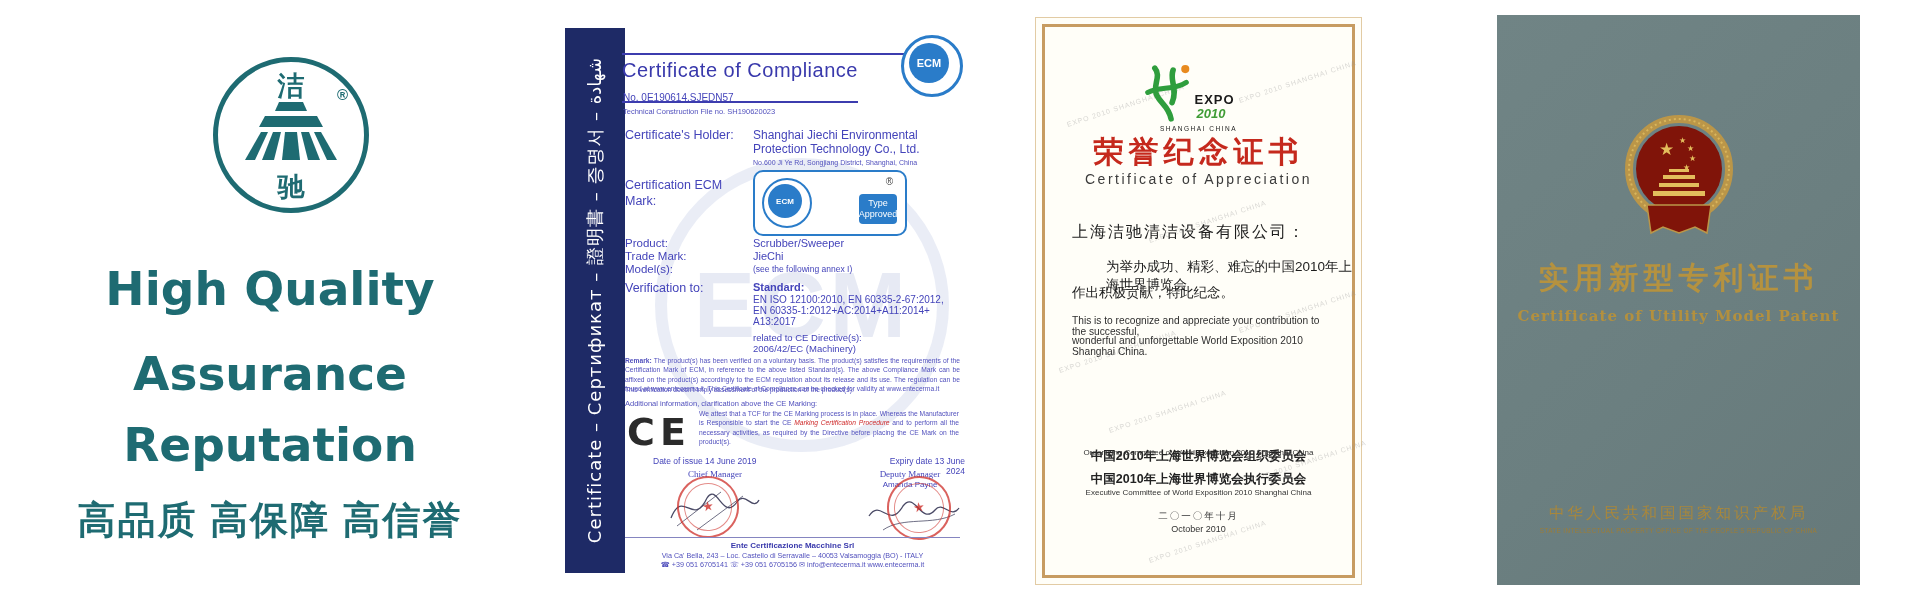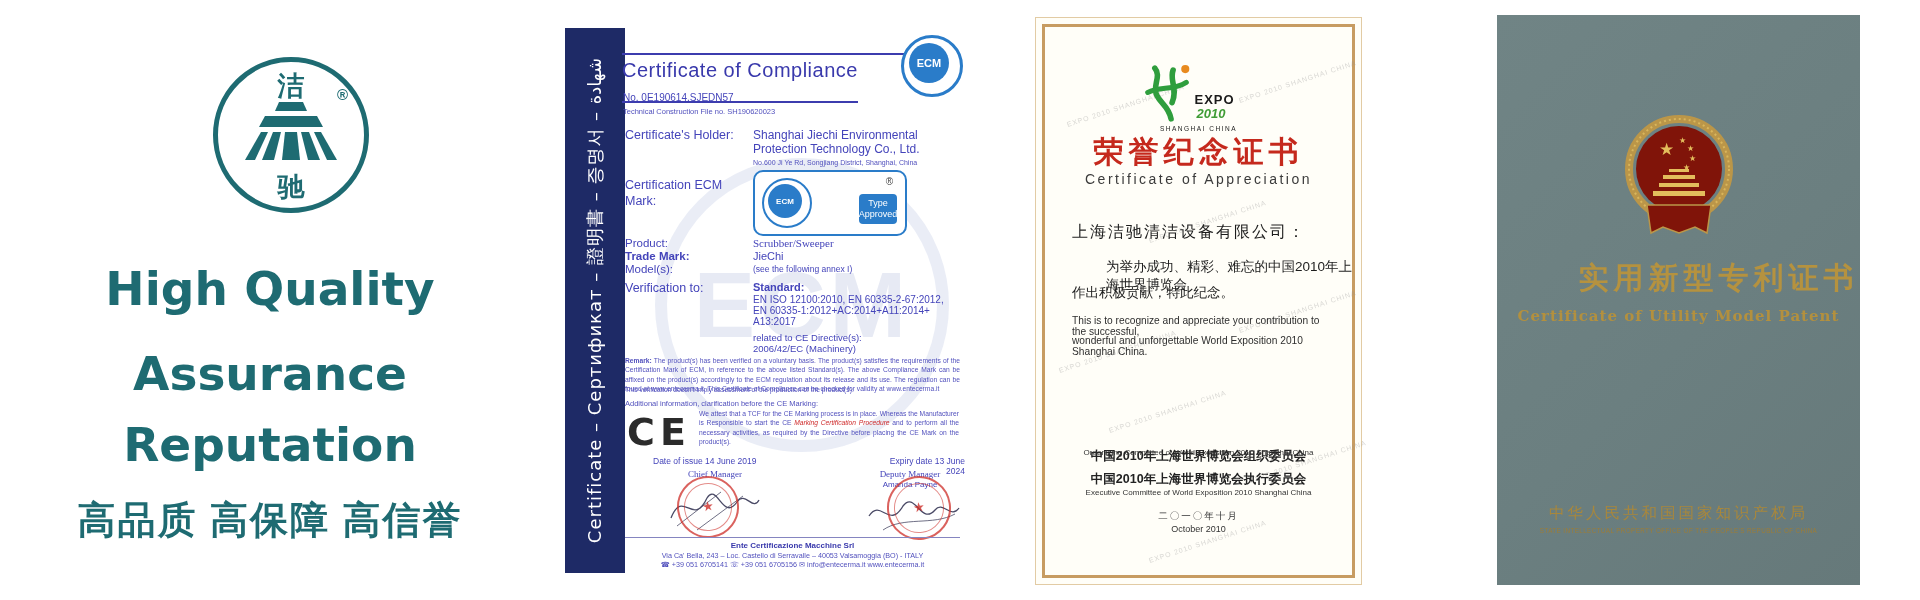--- a/index.html
+++ b/index.html
@@ -109,21 +109,21 @@
   .expo-org.en{font-size:8px;color:#333;}
   .o1{top:430px;} .o2{top:430px;} .o3{top:453px;} .o4{top:470px;}
   .expo-date-cn{left:0;top:492px;width:100%;text-align:center;font-size:9.5px;color:#333;letter-spacing:2px;}
   .expo-date-en{left:0;top:506px;width:100%;text-align:center;font-size:9px;color:#333;}
 
   
   .patent{left:1497px;top:15px;width:363px;height:570px;
           background:linear-gradient(135deg,#708485 0%,#6b7f80 55%,#66797a 100%);}
   .emblem{left:50%;transform:translateX(-50%);top:96px;width:112px;height:126px;}
   .patent-title{left:0;top:243px;width:100%;text-align:center;font-size:30px;font-weight:bold;color:#b5923f;
-                letter-spacing:5px;font-family:Liberation Sans, sans-serif;padding-left:40px;}
+                letter-spacing:5px;font-family:Liberation Sans, sans-serif;}
   .patent-sub{left:0;top:292px;width:100%;text-align:center;font-size:15px;font-weight:bold;color:#b3903e;
               letter-spacing:1px;font-family:"DejaVu Serif",serif;}
   .patent-office-cn{left:0;top:488px;width:100%;text-align:center;font-size:15.5px;color:#a8873c;letter-spacing:3px;}
   .patent-office-en{left:0;top:512px;width:100%;text-align:center;font-size:6.3px;color:#9c7d38;letter-spacing:0.4px;}
 </style>
 </head>
 <body>
 
 <div class="banner">
 
@@ -170,39 +170,39 @@
     <div class="abs cc-label ecmmark-label">Certification ECM Mark:</div>
     <div class="abs ecm-badge">
       <div class="abs badge-circle">
         <div class="abs badge-circle-inner">ECM</div>
       </div>
       <div class="abs badge-reg">®</div>
       <div class="abs badge-type">Type Approved</div>
     </div>
 
     <div class="abs row-label" style="top:209px;">Product:</div>
-    <div class="abs row-value" style="top:209px;font-family:Liberation Serif, serif;">Scrubber/Sweeper</div>
-    <div class="abs row-label" style="top:222px;font-weight:bold;">Trade Mark:</div>
+    <div class="abs row-value" style="top:209px;">Scrubber/Sweeper</div>
+    <div class="abs row-label" style="top:222px;">Trade Mark:</div>
     <div class="abs row-value" style="top:222px;">JieChi</div>
     <div class="abs row-label" style="top:235px;">Model(s):</div>
     <div class="abs row-value small-note" style="top:236px;">(see the following annex I)</div>
 
     <div class="abs cc-label" style="left:60px;top:253px;">Verification to:</div>
     <div class="abs row-value std-bold" style="top:253px;">Standard:</div>
     <div class="abs row-value" style="top:266px;font-size:10px;">EN ISO 12100:2010, EN 60335-2-67:2012,</div>
     <div class="abs row-value" style="top:277px;font-size:10px;">EN 60335-1:2012+AC:2014+A11:2014+</div>
     <div class="abs row-value" style="top:288px;font-size:10px;">A13:2017</div>
     <div class="abs row-value" style="top:304px;font-size:9.5px;">related to CE Directive(s):</div>
     <div class="abs row-value" style="top:315px;font-size:9.5px;">2006/42/EC (Machinery)</div>
 
     <div class="abs cc-remark">
       <span style="font-weight:bold;">Remark:</span><span> The product(s) has been verified on a voluntary basis. The product(s) satisfies the requirements of the Certification Mark of ECM, in reference to the above listed Standard(s). The above Compliance Mark can be affixed on the product(s) accordingly to the ECM regulation about its release and its use. The regulation can be found at www.entecerma.it. This Certificate of Compliance can be checked for validity at www.entecerma.it</span>
     </div>
     <div class="abs cc-remark2">This verification doesn't imply assessment of the production of the product(s).</div>
-    <div class="abs cc-additional">Additional information, clarification before the CE Marking:</div>
+    <div class="abs cc-additional">Additional information, clarification above the CE Marking:</div>
 
     <div class="abs ce-mark">CE</div>
     <div class="abs ce-para">
       <span>We attest that a TCF for the CE Marking process is in place. Whereas the Manufacturer is Responsible to start the CE </span><span class="ce-red">Marking Certification Procedure</span><span> and to perform all the necessary activities, as required by the Directive before placing the CE Mark on the product(s).</span>
     </div>
 
     <div class="abs cc-issue">Date of issue 14 June 2019</div>
     <div class="abs cc-expiry">Expiry date 13 June 2024</div>
 
     <div class="abs sig-title chief-title">Chief Manager</div>

